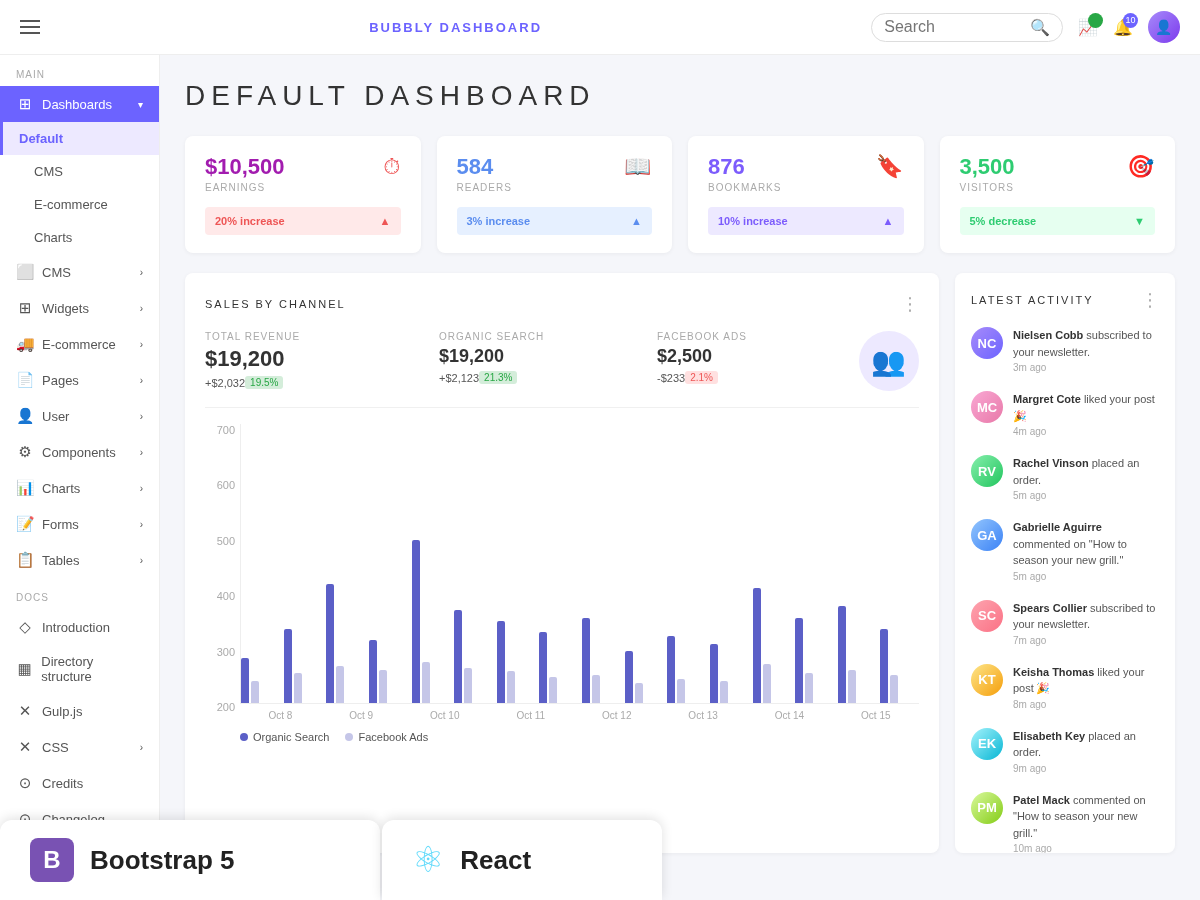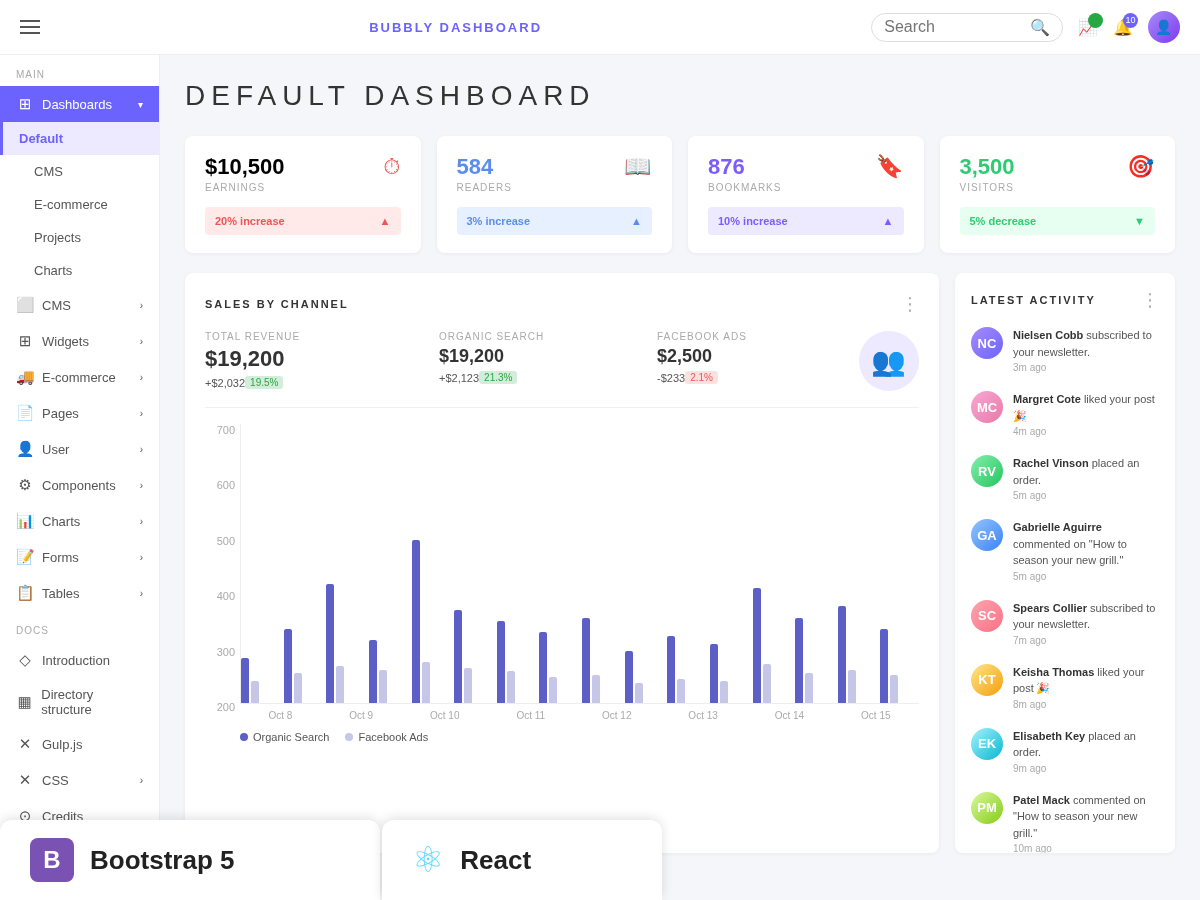--- a/index.html
+++ b/index.html
@@ -60,21 +60,21 @@
     .stat-card-bottom.red { background: #ffe9e9; color: #e55; }
     .stat-card-bottom.blue { background: #e6f0ff; color: #5b8def; }
     .stat-card-bottom.purple { background: #ede9ff; color: #7c5cfc; }
     .stat-card-bottom.green { background: #e6fff0; color: #2ecc71; }
 
     
     .content-row { display: flex; gap: 16px; }
     .sales-panel { flex: 1; background: #fff; border-radius: 8px; padding: 20px; box-shadow: 0 1px 4px rgba(0,0,0,0.05); }
     .activity-panel { width: 220px; background: #fff; border-radius: 8px; padding: 16px; box-shadow: 0 1px 4px rgba(0,0,0,0.05); overflow-y: auto; max-height: 580px; }
     .panel-header { display: flex; justify-content: space-between; align-items: center; margin-bottom: 16px; }
-    .panel-title { font-size: 11px; font-weight: 700; letter-spacing: 2px; color: #333; text-transform: uppercase; }
+    .panel-title { font-size: 11px; font-weight: 400; letter-spacing: 2px; color: #333; text-transform: uppercase; }
     .panel-menu { color: #aaa; cursor: pointer; font-size: 18px; }
 
     
     .sales-metrics { display: grid; grid-template-columns: 1fr 1fr 1fr auto; gap: 0; border-bottom: 1px solid #f0f0f0; padding-bottom: 16px; margin-bottom: 16px; align-items: start; }
     .metric-block { padding: 0 16px; }
     .metric-block:first-child { padding-left: 0; }
     .metric-label { font-size: 10px; letter-spacing: 1px; color: #aaa; margin-bottom: 4px; text-transform: uppercase; }
     .metric-value { font-size: 22px; font-weight: 700; color: #333; }
     .metric-change { font-size: 11px; color: #555; margin-top: 4px; display: flex; align-items: center; gap: 0; text-align: center; }
     .badge-up { background: #d4edda; color: #28a745; font-size: 10px; padding: 1px 5px; border-radius: 3px; }
@@ -160,23 +160,20 @@
     <div class="sidebar-item sub-active">
       <span>Default</span>
     </div>
     <div class="sidebar-item" style="padding-left:34px;">
       <span>CMS</span>
     </div>
     <div class="sidebar-item" style="padding-left:34px;">
       <span>E-commerce</span>
     </div>
     <div class="sidebar-item" style="padding-left:34px;">
-      <span>Projects</span>
-    </div>
-    <div class="sidebar-item" style="padding-left:34px;">
       <span>Charts</span>
     </div>
 
     <div class="sidebar-item">
       <span class="si-icon">⬜</span>
       <span>CMS</span>
       <span class="chevron">›</span>
     </div>
     <div class="sidebar-item">
       <span class="si-icon">⊞</span>
@@ -249,21 +246,21 @@
   </aside>
 
   <main class="main-content">
     <h1 class="page-title">DEFAULT DASHBOARD</h1>
 
     <div class="stat-cards">
 
       <div class="stat-card">
         <div class="stat-card-top">
           <div>
-            <div class="stat-value" style="color:#000000;text-align:center;">$10,500</div>
+            <div class="stat-value" style="color:#a21caf;text-align:center;">$10,500</div>
             <div class="stat-label">EARNINGS</div>
           </div>
           <div class="stat-icon" style="color:#e55;">⏱</div>
         </div>
         <div class="stat-card-bottom red">
           <span>20% increase</span>
           <span>▲</span>
         </div>
       </div>
 

